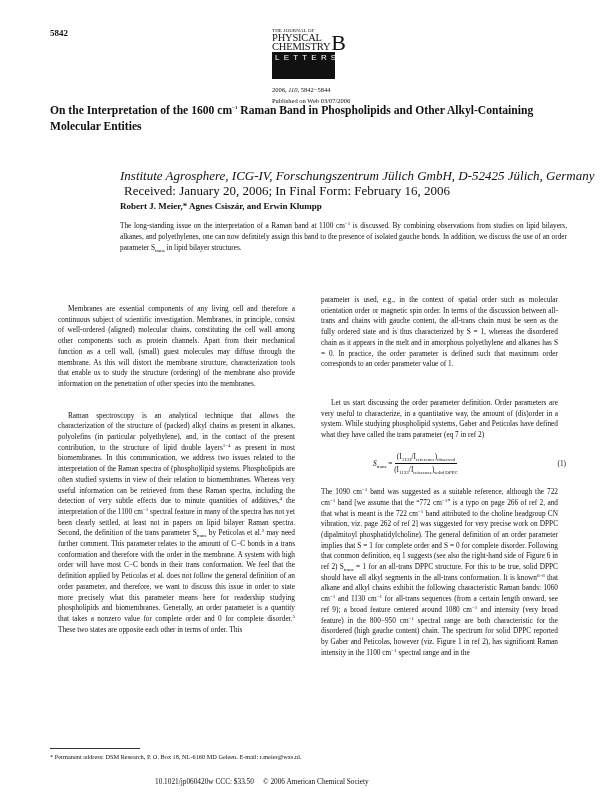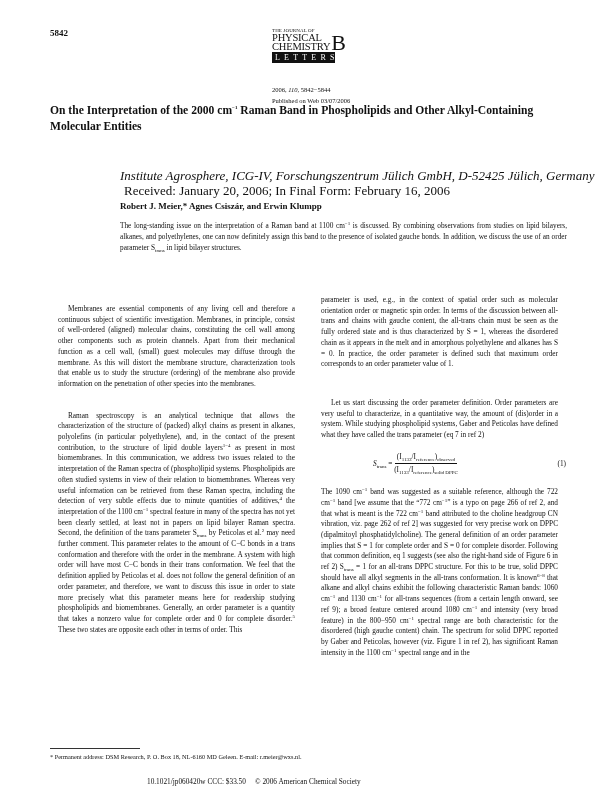--- a/index.html
+++ b/index.html
@@ -5,42 +5,42 @@
   html, body { margin:0; padding:0; background:#fff; }
   body { width:612px; height:792px; position:relative; overflow:hidden;
          font-family:"Liberation Serif","DejaVu Serif",serif; color:#111; }
   .abs { position:absolute; }
   .pagenum { left:50px; top:28px; font-size:9px; font-weight:bold; }
   .logo { left:272px; top:28px; width:63px; }
   .logo .l1 { font-size:5px; letter-spacing:0.1px; line-height:5px; }
   .logo .row { display:flex; align-items:flex-end; }
   .logo .l2 { font-size:10.5px; line-height:9px; letter-spacing:-0.2px; font-family:"Liberation Serif",serif; }
   .logo .bigb { font-size:22px; line-height:17px; margin-left:1px; font-family:"Liberation Serif",serif; }
-  .logo .letters { background:#111; color:#fff; font-family:Liberation Serif, serif;
-                   font-size:8px; letter-spacing:4.2px; padding:1px 0 1px 3px; margin-top:1px; width:60px; }
+  .logo .letters { background:#111; color:#fff; font-family:Liberation Sans, sans-serif;
+                   font-size:8px; letter-spacing:4.2px; padding:1px 0 17px 3px; margin-top:1px; width:60px; }
   .cite { left:272px; top:84px; font-size:6.5px; line-height:11px; }
   .title { left:50px; top:103px; width:500px; font-size:11.6px; font-weight:bold; line-height:16px; }
   .authors { left:120px; top:153px; font-size:9px; font-weight:bold;margin-top:48px; }
   .affil { left:120px; top:168px; font-size:13px; font-style:italic; }
   .recv { left:124px; top:183px; font-size:13px; }
   .abstract { left:120px; top:220px; width:447px; font-size:7.3px; line-height:11px; text-align:justify; }
   .col { width:253px; font-size:7.3px; line-height:10.7px; text-align:justify; }
   .col p { margin:8px; text-indent:10px; }
   .col h3 { margin:0 0 8px 0; font-size:7.8px; font-weight:bold; }
   .left { left:50px; top:296px; }
   .right { left:313px; top:287px; }
   .gap { height:5px; }
   .eq { display:flex; align-items:center; justify-content:space-between; margin:11px 0 11px 0; padding-left:60px; }
   .frac { display:inline-flex; flex-direction:column; align-items:center; vertical-align:middle; }
   .frac .num { border-bottom:0.8px solid #111; padding:0 2px 1px; }
   .frac .den { padding-top:1px; }
   sup, sub { font-size:5px; line-height:0; }
   .footrule { left:50px; top:748px; width:90px; border-top:0.6px solid #333; }
   .footnote { left:50px; top:752px; width:253px; font-size:6.3px; line-height:9px; text-align:justify; }
-  .bottom { left:147px; top:777px; font-size:7.3px;text-align:right; }
+  .bottom { left:155px; top:777px; font-size:7.3px;text-align:right; }
 </style>
 </head>
 <body>
 
 <div class="abs pagenum">5842</div>
 
 <div class="abs logo">
   <div class="l1">THE JOURNAL OF</div>
   <div class="row">
     <div>
@@ -54,21 +54,21 @@
 
 <div class="abs cite">
   <div>
     <span>2006,</span>
     <i>110,</i>
     <span>5842−5844</span>
   </div>
   <div>Published on Web 03/07/2006</div>
 </div>
 
-<div class="abs title"><span>On the Interpretation of the 2000 cm</span><sup>−1</sup><span> Raman Band in Phospholipids and Other Alkyl-Containing Molecular Entities</span></div>
+<div class="abs title"><span>On the Interpretation of the 1600 cm</span><sup>−1</sup><span> Raman Band in Phospholipids and Other Alkyl-Containing Molecular Entities</span></div>
 
 <div class="abs authors">Robert J. Meier,* Agnes Csiszár, and Erwin Klumpp</div>
 <div class="abs affil">Institute Agrosphere, ICG-IV, Forschungszentrum Jülich GmbH, D-52425 Jülich, Germany</div>
 <div class="abs recv">Received: January 20, 2006; In Final Form: February 16, 2006</div>
 
 <div class="abs abstract"><span>The long-standing issue on the interpretation of a Raman band at 1100 cm</span><sup>−1</sup><span> is discussed. By combining observations from studies on lipid bilayers, alkanes, and polyethylenes, one can now definitely assign this band to the presence of isolated gauche bonds. In addition, we discuss the use of an order parameter S</span><sub>trans</sub><span> in lipid bilayer structures.</span></div>
 
 <div class="abs col left">
   <p>Membranes are essential components of any living cell and therefore a continuous subject of scientific investigation. Membranes, in principle, consist of well-ordered (aligned) molecular chains, constituting the cell wall among other components such as protein channels. Apart from their mechanical function as a cell wall, (small) guest molecules may diffuse through the membrane. As this will distort the membrane structure, characterization tools that enable us to study the structure (ordering) of the membrane also provide information on the penetration of other species into the membranes.</p>
   <div class="gap"></div>

